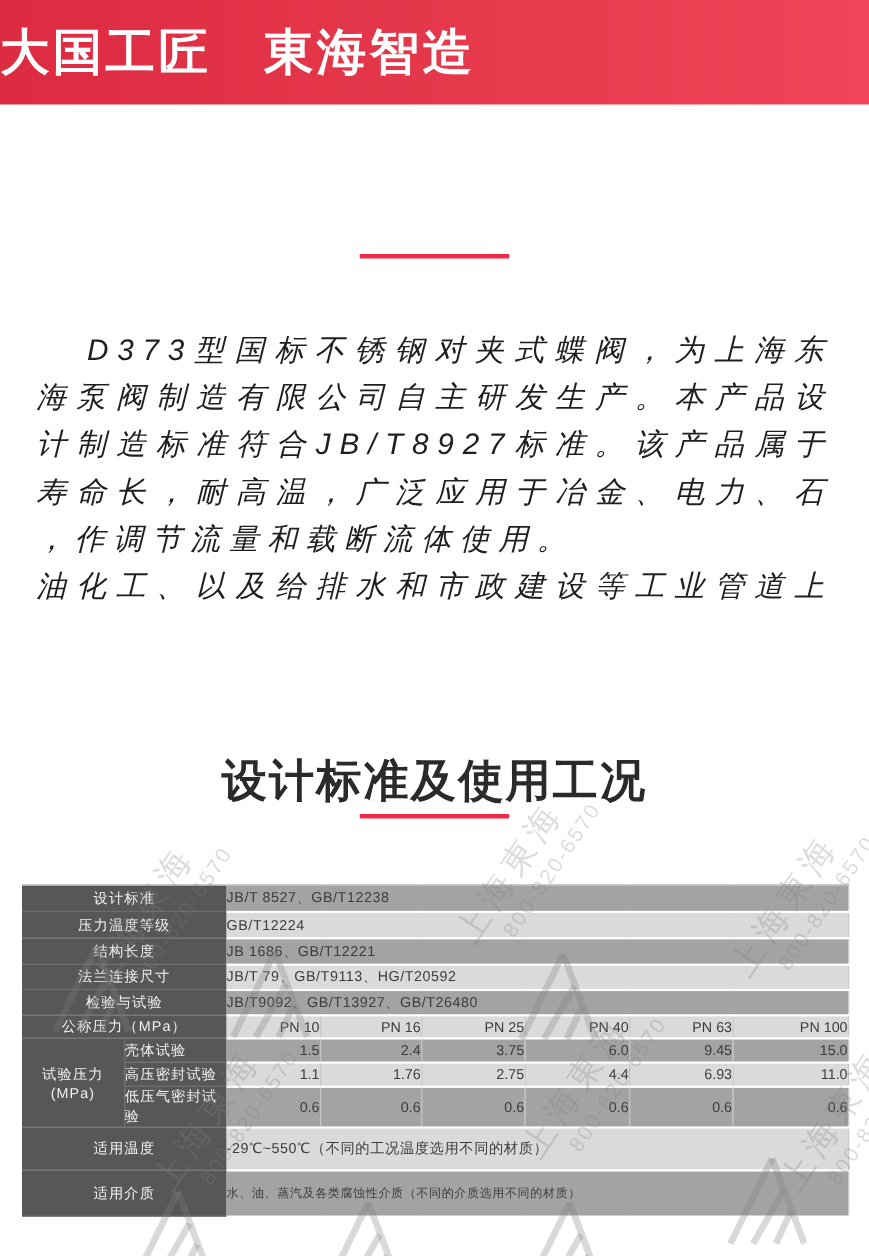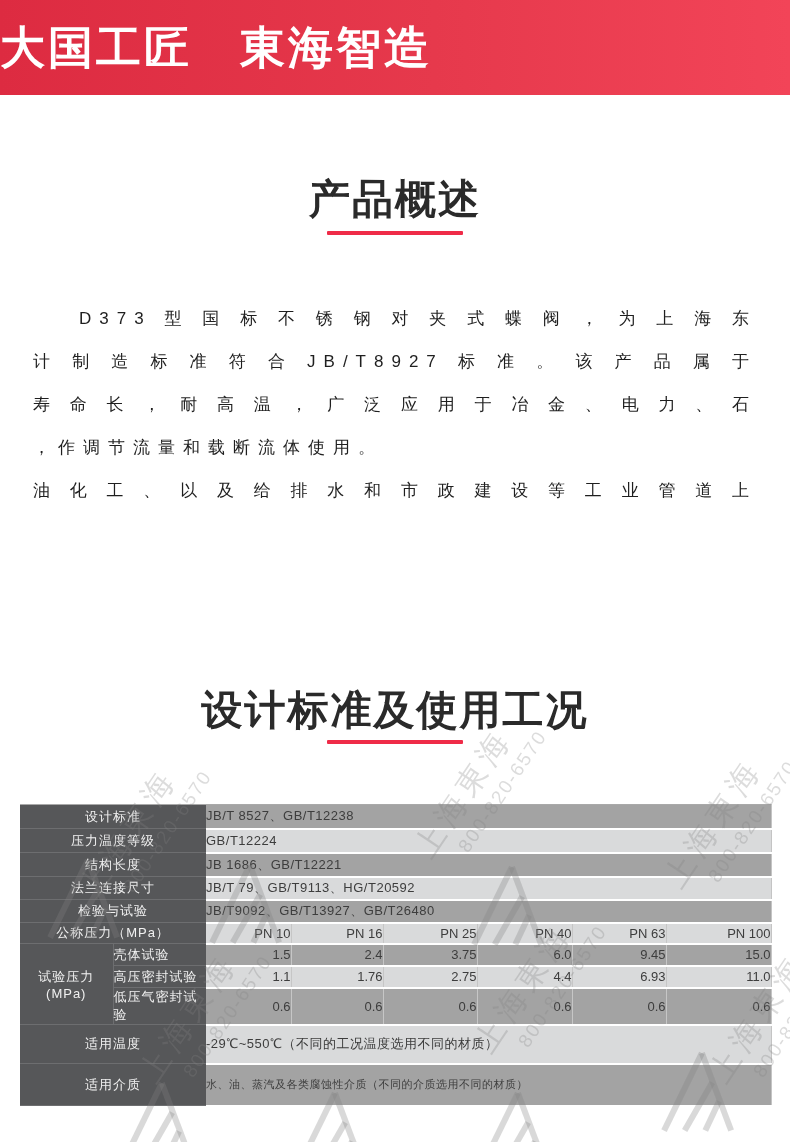--- a/index.html
+++ b/index.html
@@ -24,22 +24,22 @@
   .t1{top:172px;}
   .t2{top:683px;}
   .red-line{
     position:absolute;left:327px;width:136px;height:4px;background:#ef2b48;border-radius:1px;
   }
   .u1{top:231px;}
   .u2{top:740px;}
   
   .para{position:absolute;left:33px;top:297px;width:724px;color:#1f1f1f;}
   .para-line{
-    height:43px;line-height:43px;font-size:17px;letter-spacing:8px;
-    white-space:nowrap;overflow:visible;
+    height:43px;line-height:43px;font-size:27px;letter-spacing:8px;
+    white-space:nowrap;overflow:visible;font-style:italic;
   }
   .jl{text-align:justify;text-align-last:justify;text-justify:inter-character;white-space:normal;}
   .indent{text-indent:46px;}
   
   .spec-table{
     position:absolute;left:20px;top:804px;width:751px;
     border-collapse:collapse;table-layout:fixed;
     border-top:1px solid #a9a9a9;border-right:1px solid #c4c4c4;border-bottom:1px solid #b5b5b5;
   }
   .spec-table th,.spec-table td{padding:0;vertical-align:middle;}
@@ -74,25 +74,25 @@
 </style>
 </head>
 <body>
 
 <div class="page">
 
   <div class="banner">
     <span class="banner-title">大国工匠　東海智造</span>
   </div>
 
-  <h2 class="sec-title t1">产品概述</h2>
   <div class="red-line u1"></div>
 
   <div class="para">
     <div class="para-line jl indent">D373型国标不锈钢对夹式蝶阀，为上海东</div>
+    <div class="para-line jl">海泵阀制造有限公司自主研发生产。本产品设</div>
     <div class="para-line jl">计制造标准符合JB/T8927标准。该产品属于</div>
     <div class="para-line jl">寿命长，耐高温，广泛应用于冶金、电力、石</div>
     <div class="para-line">，作调节流量和载断流体使用。</div>
     <div class="para-line jl">油化工、以及给排水和市政建设等工业管道上</div>
   </div>
 
   <h2 class="sec-title t2">设计标准及使用工况</h2>
   <div class="red-line u2"></div>
 
   <table class="spec-table">

